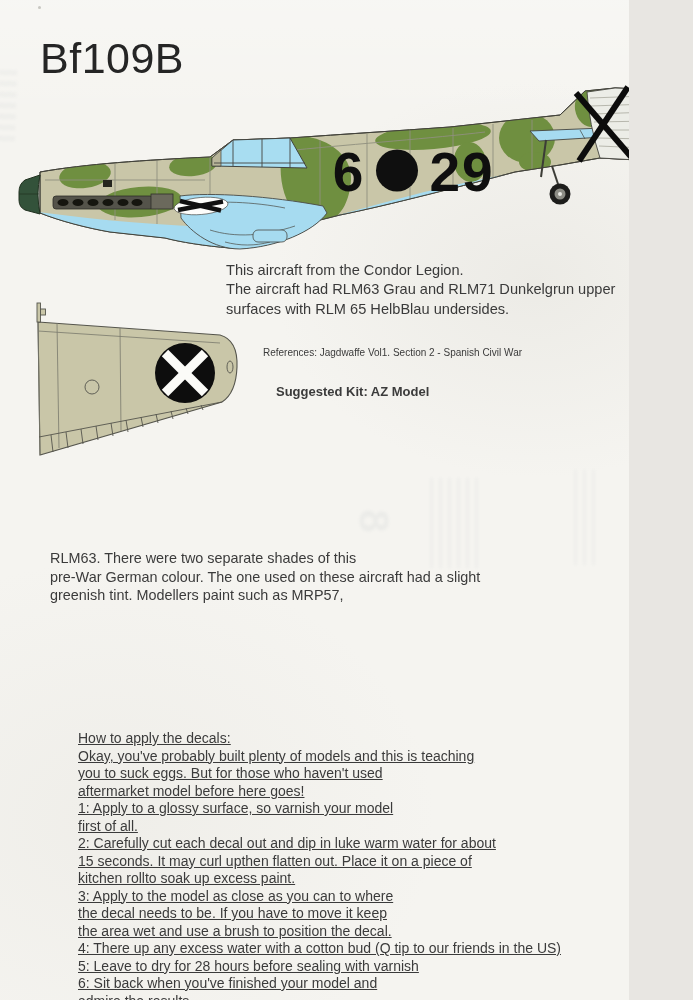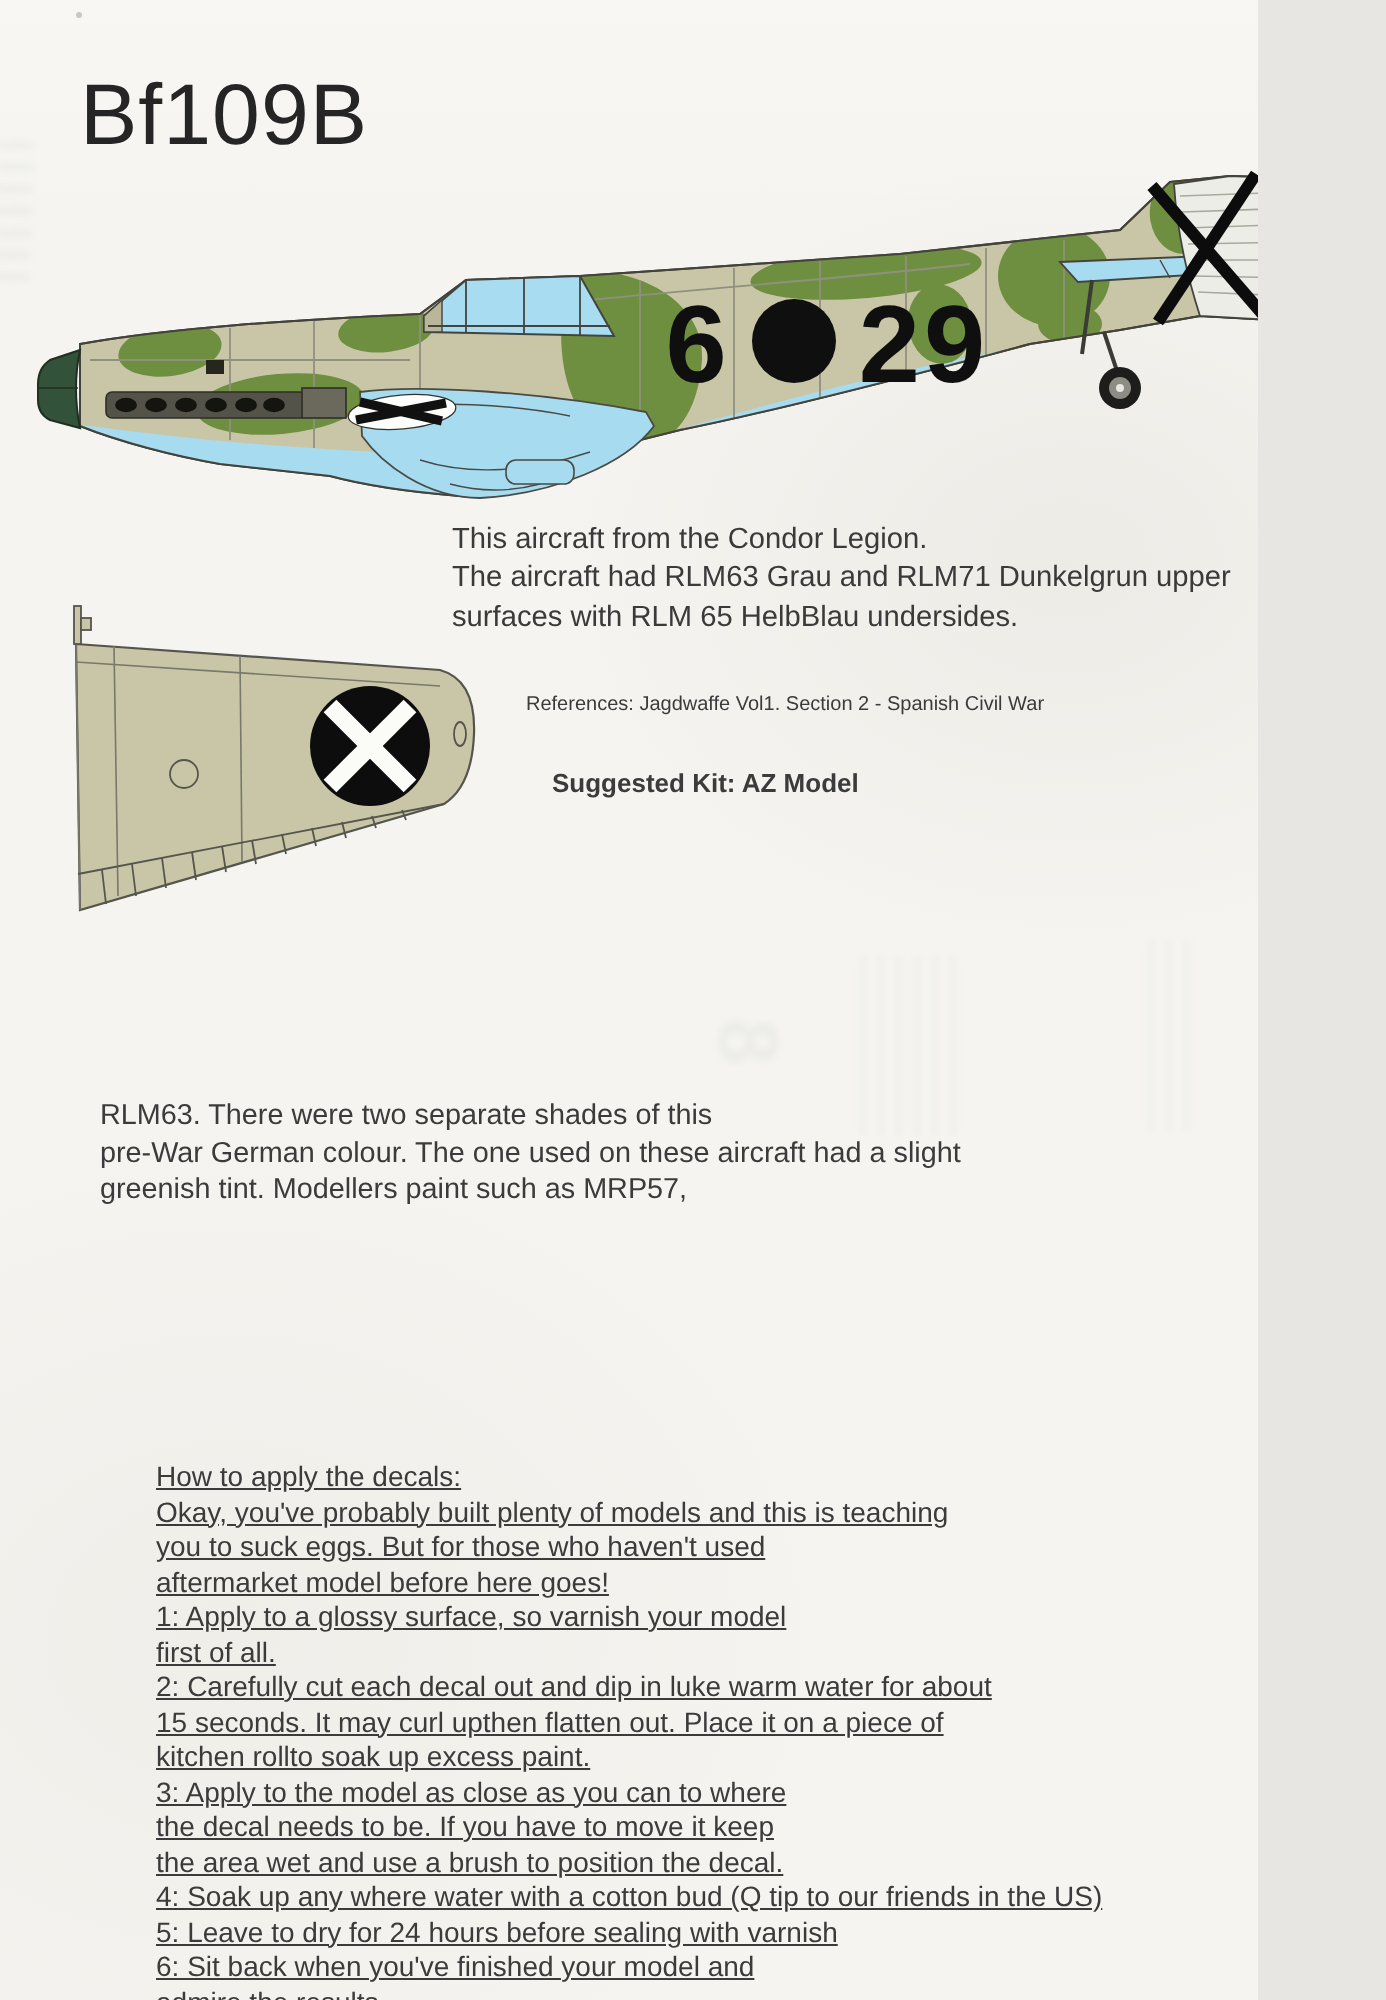--- a/index.html
+++ b/index.html
@@ -211,22 +211,22 @@
         <div>you to suck eggs. But for those who haven't used</div>
         <div>aftermarket model before here goes!</div>
         <div>1: Apply to a glossy surface, so varnish your model</div>
         <div>first of all.</div>
         <div>2: Carefully cut each decal out and dip in luke warm water for about</div>
         <div>15 seconds. It may curl upthen flatten out. Place it on a piece of</div>
         <div>kitchen rollto soak up excess paint.</div>
         <div>3: Apply to the model as close as you can to where</div>
         <div>the decal needs to be. If you have to move it keep</div>
         <div>the area wet and use a brush to position the decal.</div>
-        <div>4: Soak up any where water with a cotton bud (Q tip to our friends in the US)</div>
-        <div>5: Leave to dry for 24 hours before sealing with varnish</div>
+        <div>4: There up any excess water with a cotton bud (Q tip to our friends in the US)</div>
+        <div>5: Leave to dry for 28 hours before sealing with varnish</div>
         <div>6: Sit back when you've finished your model and</div>
         <div>admire the results.</div>
       </div>
   </div>
 
   <div class="ghost ghost-stripes-v" style="left:-2px;top:70px;width:18px;height:74px;transform:rotate(2deg);"></div>
   <div class="ghost ghost-stripes-h" style="left:430px;top:478px;width:50px;height:90px;"></div>
   <div class="ghost ghost-stripes-h" style="left:574px;top:470px;width:22px;height:95px;"></div>
   <div class="ghost ghost-stripes-h" style="left:645px;top:245px;width:16px;height:175px;"></div>
   <div class="ghost ghost-glyph" style="left:362px;top:500px;">8</div>

